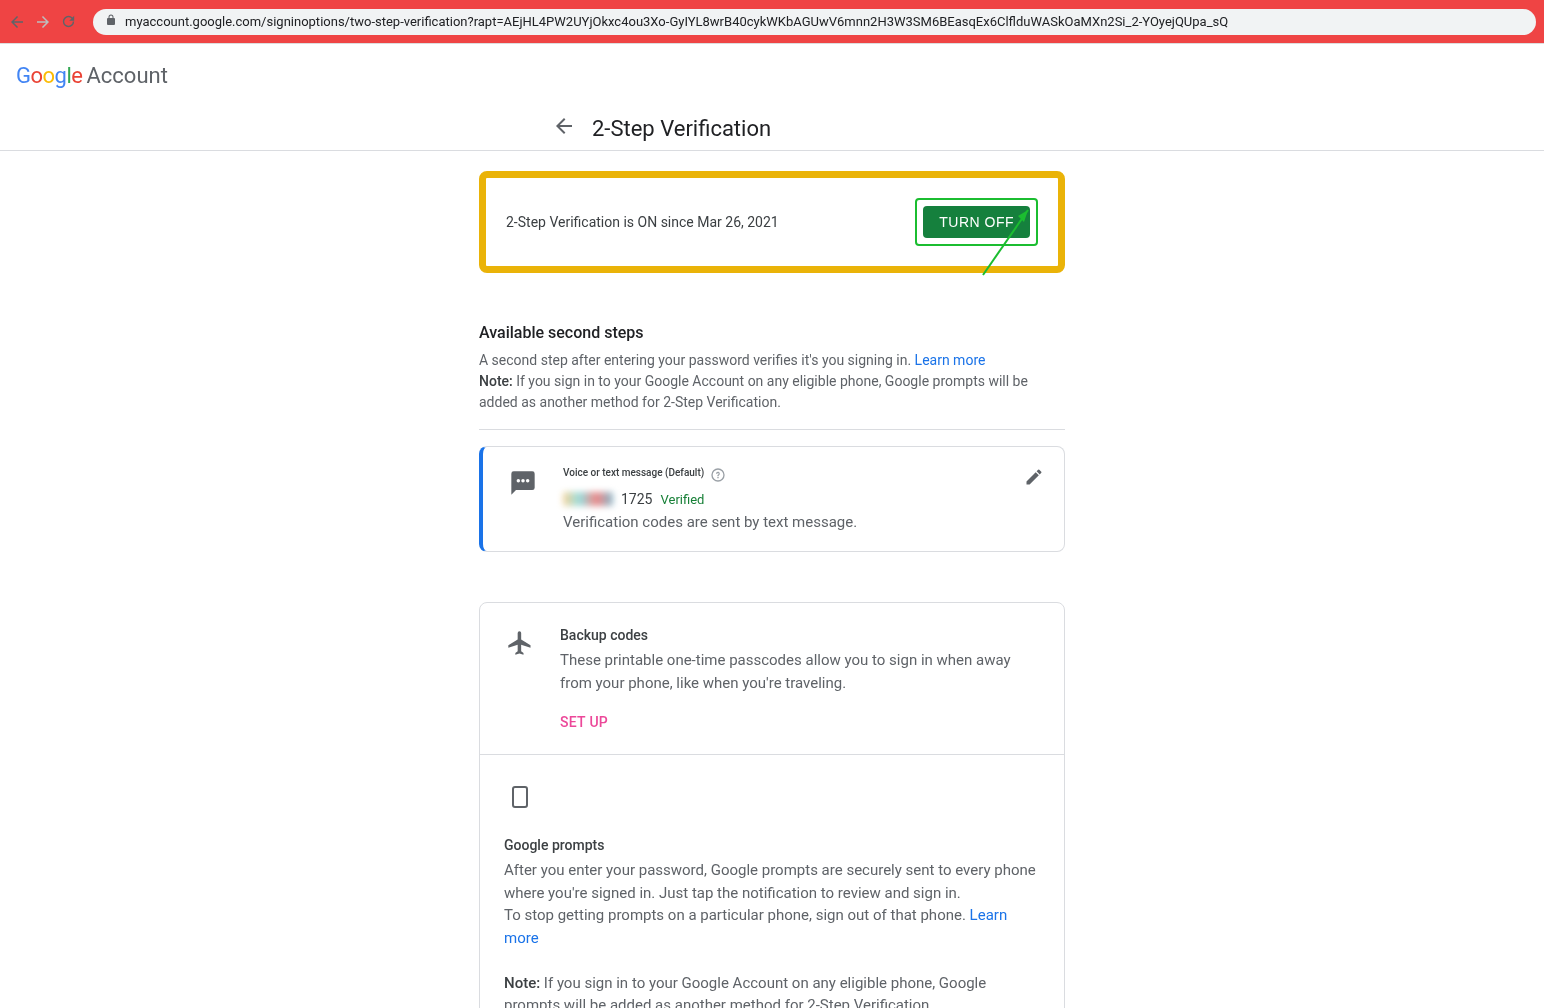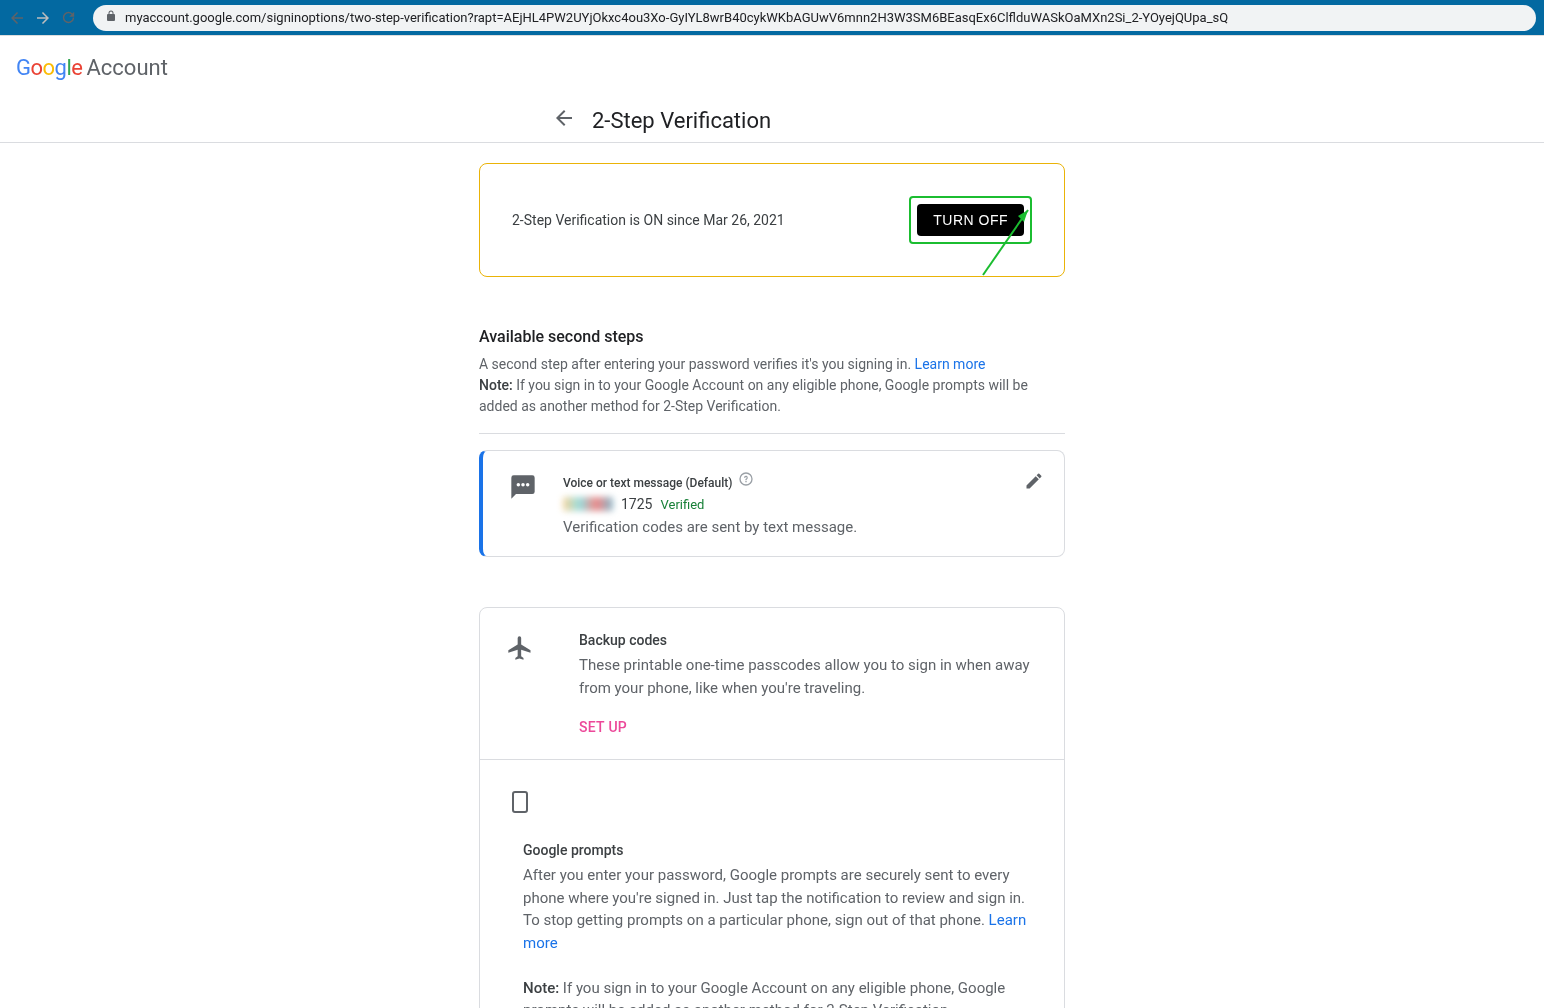--- a/index.html
+++ b/index.html
@@ -1,67 +1,67 @@
 <!DOCTYPE html>
 <html><head>
 <meta charset="utf-8">
 <style>
 * { margin: 0; padding: 0; box-sizing: border-box; }
 body { font-family: 'Google Sans', Roboto, Arial, sans-serif; background: #fff; color: #202124; }
 
-.browser-bar { display: flex; align-items: center; height: 36px; background: #0369a1; border-bottom: 1px solid #ddd; padding: 0 8px; gap: 8px; }
+.browser-bar { display: flex; align-items: center; height: 44px; background: #ef4444; border-bottom: 1px solid #ddd; padding: 0 8px; gap: 8px; }
 .nav-arrow { color: #5f6368; display: flex; align-items: center; }
 .nav-arrow.disabled { color: #bdbdbd; }
 .url-bar { flex: 1; display: flex; align-items: center; height: 26px; background: #f1f3f4; border-radius: 14px; padding: 0 12px; gap: 8px; font-size: 13px; color: #202124; margin-left: 8px; }
 .url-bar .lock { color: #5f6368; }
 
 .app-header { display: flex; align-items: center; height: 62px; padding: 0 16px; }
 .logo-text { font-size: 22px; font-weight: 400; letter-spacing: -0.5px; }
 .g-blue { color: #4285F4; }
 .g-red { color: #EA4335; }
 .g-yellow { color: #FBBC05; }
 .g-green { color: #34A853; }
 .account-word { color: #5f6368; margin-left: 4px; font-size: 22px; }
 
 .page-title-row { display: flex; align-items: center; height: 45px; border-bottom: 1px solid #dadce0; padding-left: 552px; gap: 16px; }
 .back-icon { color: #5f6368; }
 .page-title { font-size: 22px; color: #202124; }
 
 .content { width: 586px; margin: 0 auto; padding-top: 20px; }
 
-.status-card { border: 1px solid #eab308; border-radius: 8px; padding: 32px; display: flex; justify-content: space-between; align-items: center; position: relative; }
+.status-card { border: 7px solid #eab308; border-radius: 8px; padding: 20px; display: flex; justify-content: space-between; align-items: center; position: relative; }
 .status-text { font-size: 14px; color: #3c4043; }
 .highlight-box { border: 2px solid #1bbd30; border-radius: 4px; padding: 6px; }
-.turn-off-btn { background: #000000; color: #fff; border: none; border-radius: 4px; padding: 8px 16px; font-size: 14px; font-weight: 500; cursor: pointer; letter-spacing: 0.5px; }
+.turn-off-btn { background: #15803d; color: #fff; border: none; border-radius: 4px; padding: 8px 16px; font-size: 14px; font-weight: 500; cursor: pointer; letter-spacing: 0.5px; }
 
 .annotation-arrow { position: absolute; top: 200px; left: 978px; pointer-events: none; }
 
 .section { margin-top: 50px; }
 .section-title { font-size: 16px; font-weight: 500; color: #202124; margin-bottom: 8px; }
 .section-desc { font-size: 14px; color: #5f6368; line-height: 1.5; }
 .section-desc a { color: #1a73e8; text-decoration: none; }
 .note-label { font-weight: 500; color: #3c4043; }
 
 .divider { border: none; border-top: 1px solid #dadce0; margin-top: 16px; }
 
 .method-card { border: 1px solid #dadce0; border-left: 4px solid #1a73e8; border-radius: 8px; margin-top: 16px; padding: 20px 20px 20px 24px; display: flex; gap: 24px; align-items: flex-start; }
 .method-icon { color: #5f6368; flex-shrink: 0; width: 32px; display: flex; justify-content: center; padding-top: 2px; }
 .method-body { flex: 1; }
-.method-title { font-size: 12px; font-weight: 500; color: #3c4043; display: flex; align-items: flex-end; gap: 6px; }
+.method-title { font-size: 10px; font-weight: 500; color: #3c4043; display: flex; align-items: flex-start; gap: 6px; }
 .help-icon { color: #9aa0a6; }
 .method-value-row { margin-top: 6px; font-size: 14px; color: #3c4043; display: flex; align-items: center; gap: 8px; }
 .blurred { filter: blur(3px); background: linear-gradient(90deg,#f8d49b,#9dd,#e88,#8bc); width: 50px; height: 14px; border-radius: 2px; }
 .verified { color: #188038; font-size: 13px; }
 .method-note { margin-top: 6px; font-size: 15px; color: #5f6368; }
 .edit-icon { color: #5f6368; cursor: pointer; }
 
 .more-card { border: 1px solid #dadce0; border-radius: 8px; margin-top: 28px; }
 .more-item { padding: 24px; display: flex; gap: 24px; align-items: flex-start; border-bottom: 1px solid #dadce0; }
 .more-item:last-child { border-bottom: none; flex-direction: column; }
-.item-body { flex: 1; margin-left: 19px; }
+.item-body { flex: 1; }
 .item-title { font-size: 14px; font-weight: 500; color: #3c4043; }
 .item-desc { margin-top: 6px; font-size: 15px; color: #5f6368; line-height: 1.5; }
 .item-desc a { color: #1a73e8; text-decoration: none; }
 .item-action { margin-top: 20px; color: #ec4899; font-size: 14px; font-weight: 500; cursor: pointer; letter-spacing: 0.3px; }
 </style>
 </head>
 <body>
 
 <div class="browser-bar">
   <span class="nav-arrow">

